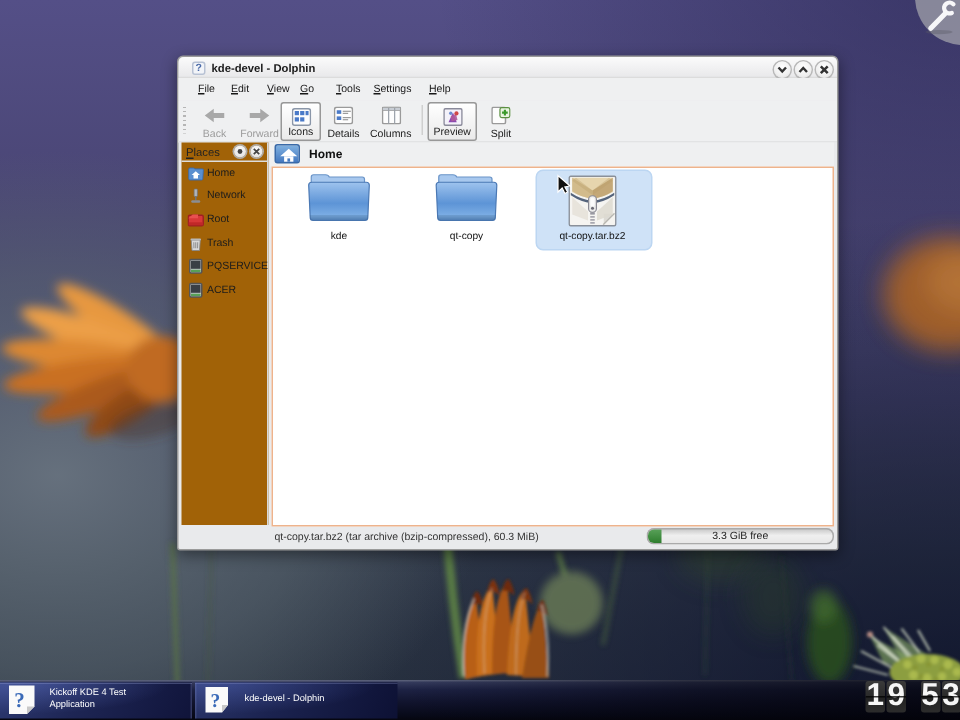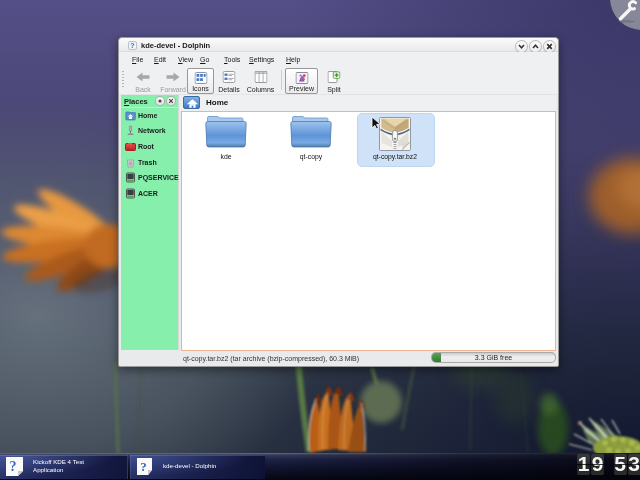--- a/index.html
+++ b/index.html
@@ -32,21 +32,21 @@
 #toolbar { position:absolute; left:0; top:29px; right:0; height:28px; background:#eff0f1; border-bottom:1px solid #e2e3e4;}
 .tbtn { position:absolute; top:1px; height:26px; text-align:center; font-size:7px; color:#222; }
 .tbtn .lbl { position:absolute; bottom:1px; width:100%; }
 .tbtn.dis .lbl { color:#9b9b9b; }
 .tbtn.on { border:1px solid #989898; border-radius:2px; background:linear-gradient(#ffffff,#eaeaea); box-shadow:inset 0 1px 0 #fff; }
 .ticon { position:absolute; top:3px; left:50%; transform:translateX(-50%); }
 #thandle { position:absolute; left:3px; top:4px; width:2px; height:18px;
   background:repeating-linear-gradient(#b5b5b5 0 1px, transparent 1px 3px); }
 #tsep { position:absolute; left:162px; top:3px; width:1px; height:20px; background:#cfcfcf; }
 
-#places { position:absolute; left:2px; top:57px; width:58px; bottom:16px; background:#86efac; border-right:1px solid #d8d9da;font-weight:bold; }
+#places { position:absolute; left:2px; top:57px; width:58px; bottom:16px; background:#a16207; border-right:1px solid #d8d9da; }
 #placeshdr { position:absolute; left:0; top:0; right:0; height:13px; font-size:7.5px; color:#222; border-bottom:1px solid #dddddd;}
 #placeshdr .t { position:absolute; left:3px; top:2px; }
 #placeshdr u { text-decoration:underline; }
 .phbtn { position:absolute; top:2px; width:8px; height:8px; border-radius:50%;
   background:radial-gradient(circle at 50% 35%, #fdfdfd, #d9d9d9); box-shadow:0 0 0 1px #adadad; }
 .pitem { position:absolute; left:0; width:100%; height:15px; font-size:7px; color:#1c1c1c; }
 .pitem .ic { position:absolute; left:4px; top:1px; width:11px; height:11px; }
 .pitem .tx { position:absolute; left:17px; top:3px; }
 
 #crumb { position:absolute; left:61px; top:57px; right:2px; height:16px; background:#eff0f1; }

